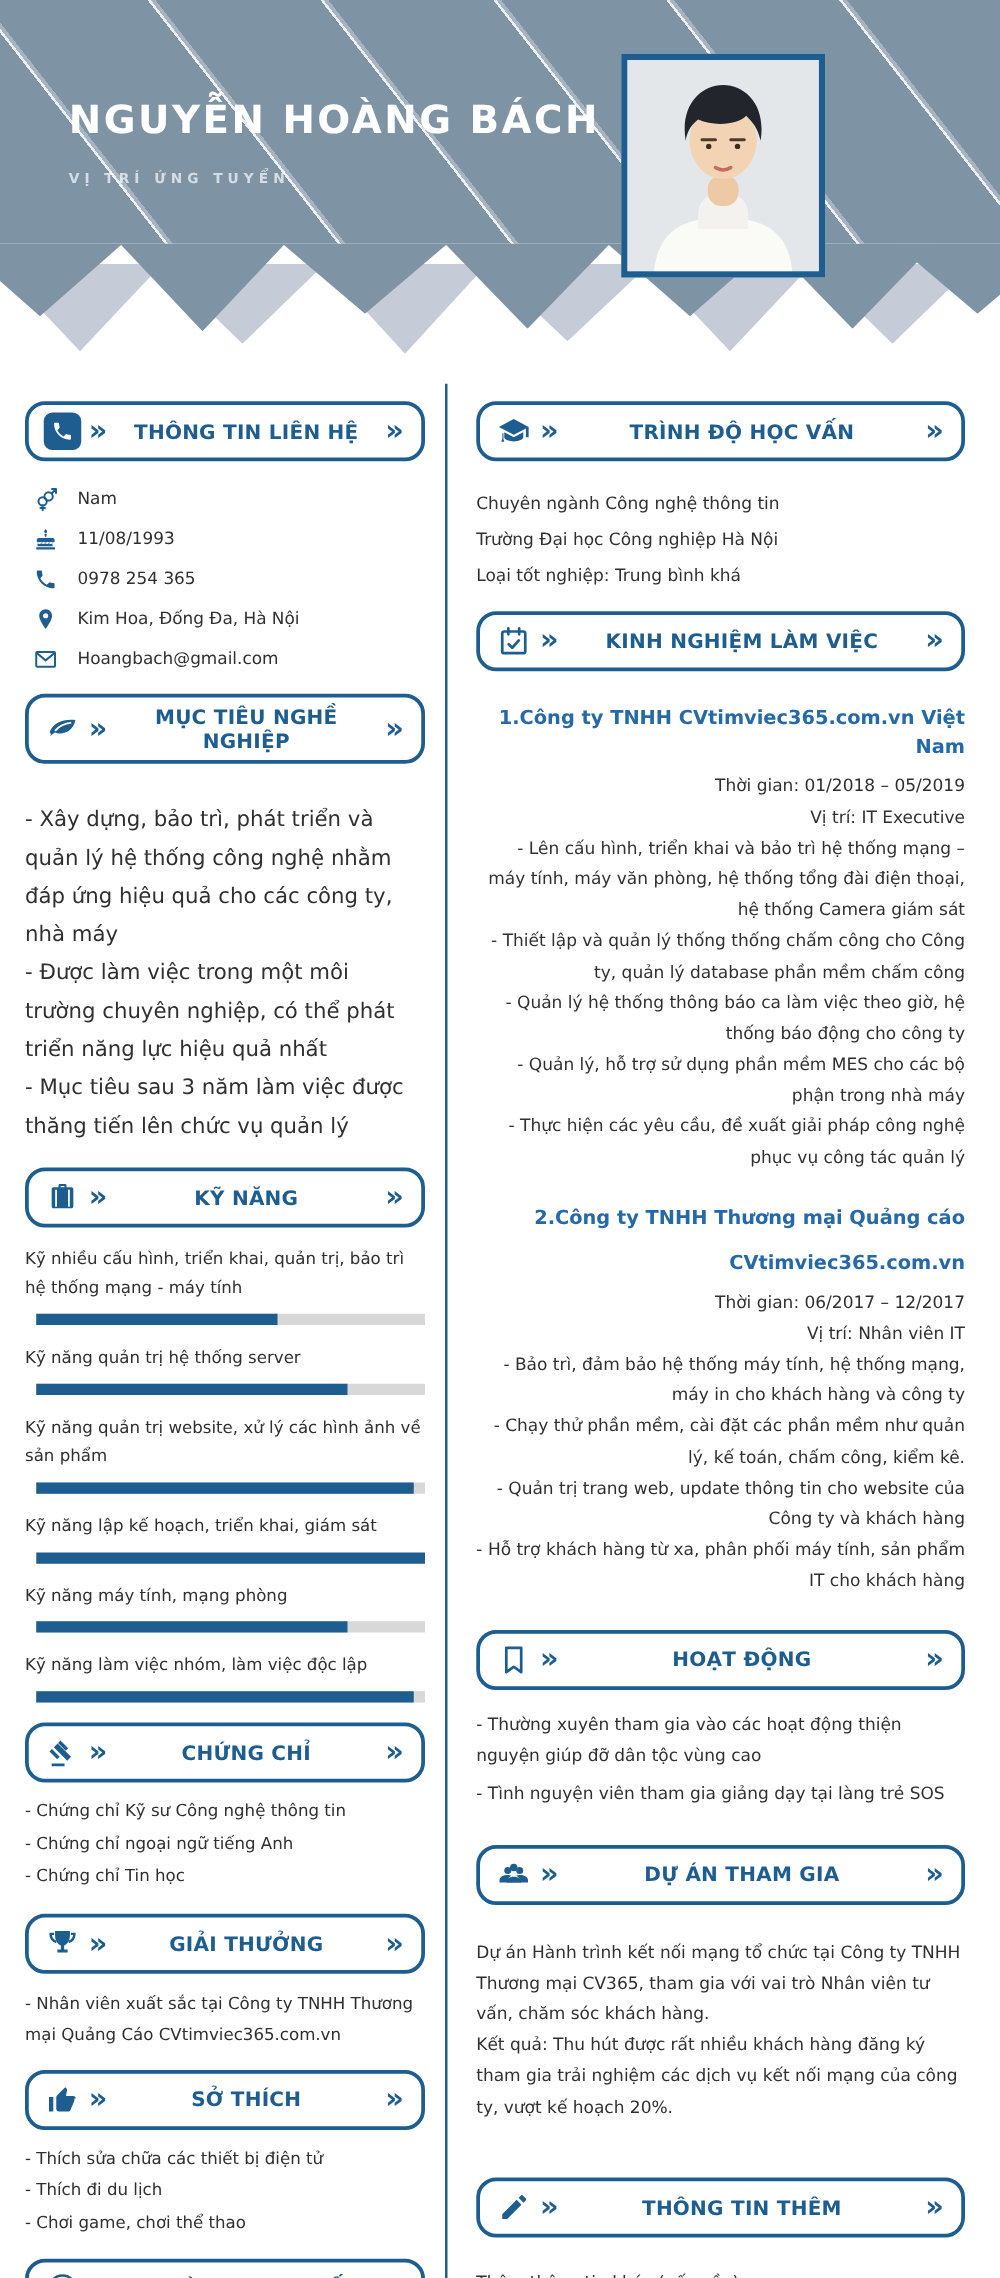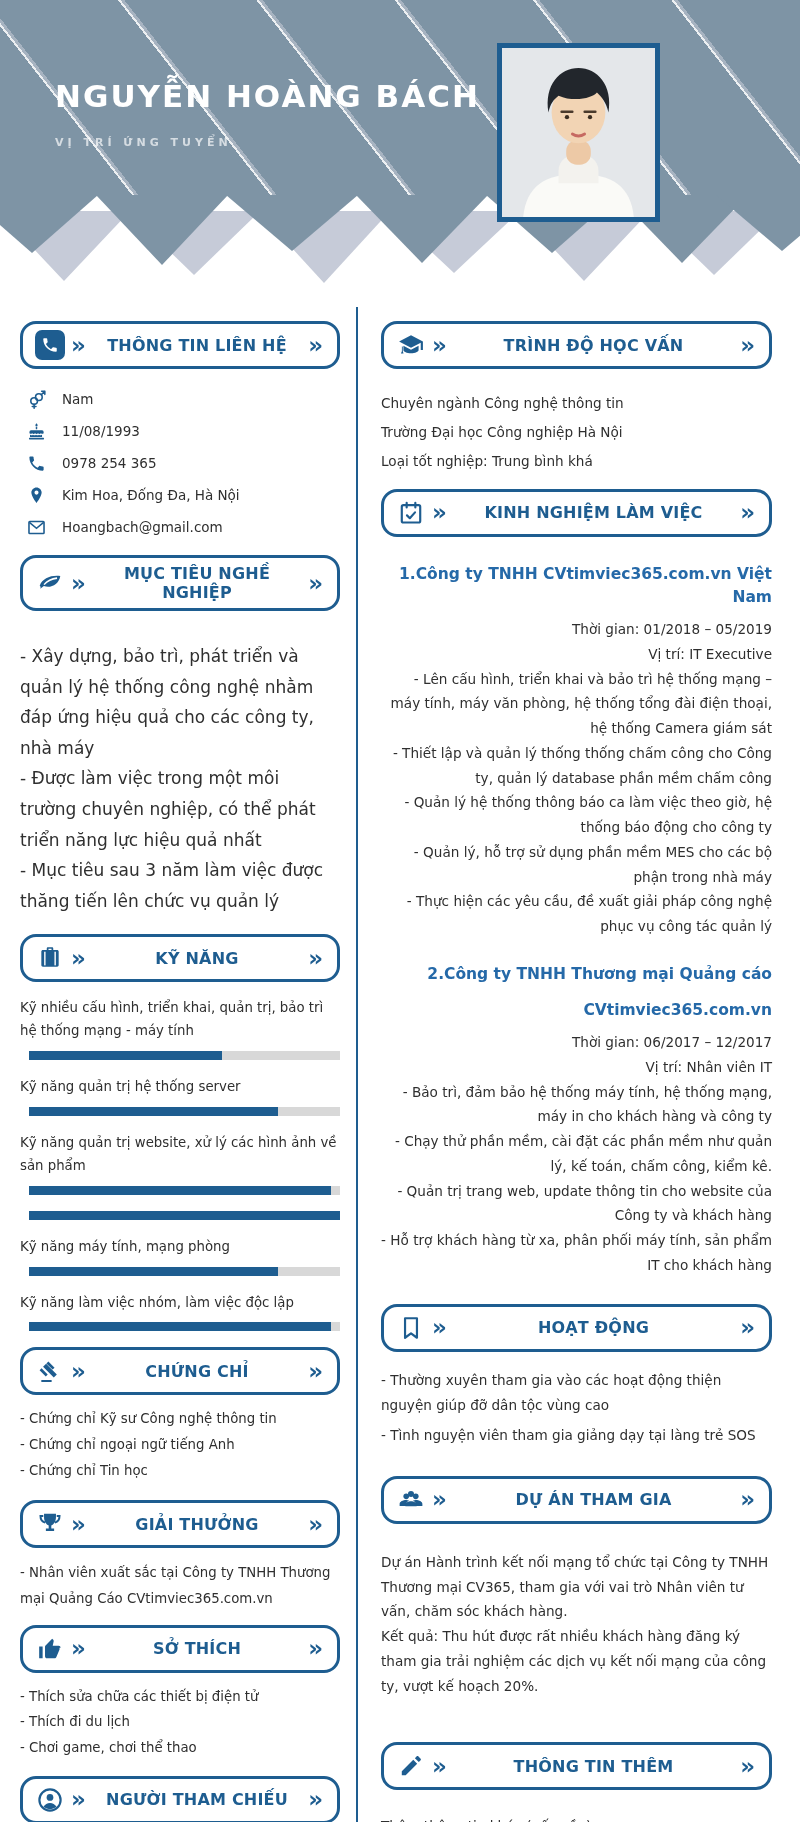--- a/index.html
+++ b/index.html
@@ -214,20 +214,21 @@
               <div class="skill-fill" style="width: 80%;"></div>
             </div>
         </div>
         <div class="skill">
           <div class="skill-label">Kỹ năng quản trị website, xử lý các hình ảnh về sản phẩm</div>
           <div class="skill-track">
               <div class="skill-fill" style="width: 97%;"></div>
             </div>
         </div>
         <div class="skill">
+          <div class="skill-label">Kỹ năng lập kế hoạch, triển khai, giám sát</div>
           <div class="skill-track">
               <div class="skill-fill" style="width: 100%;"></div>
             </div>
         </div>
         <div class="skill">
           <div class="skill-label">Kỹ năng máy tính, mạng phòng</div>
           <div class="skill-track">
               <div class="skill-fill" style="width: 80%;"></div>
             </div>
         </div>

